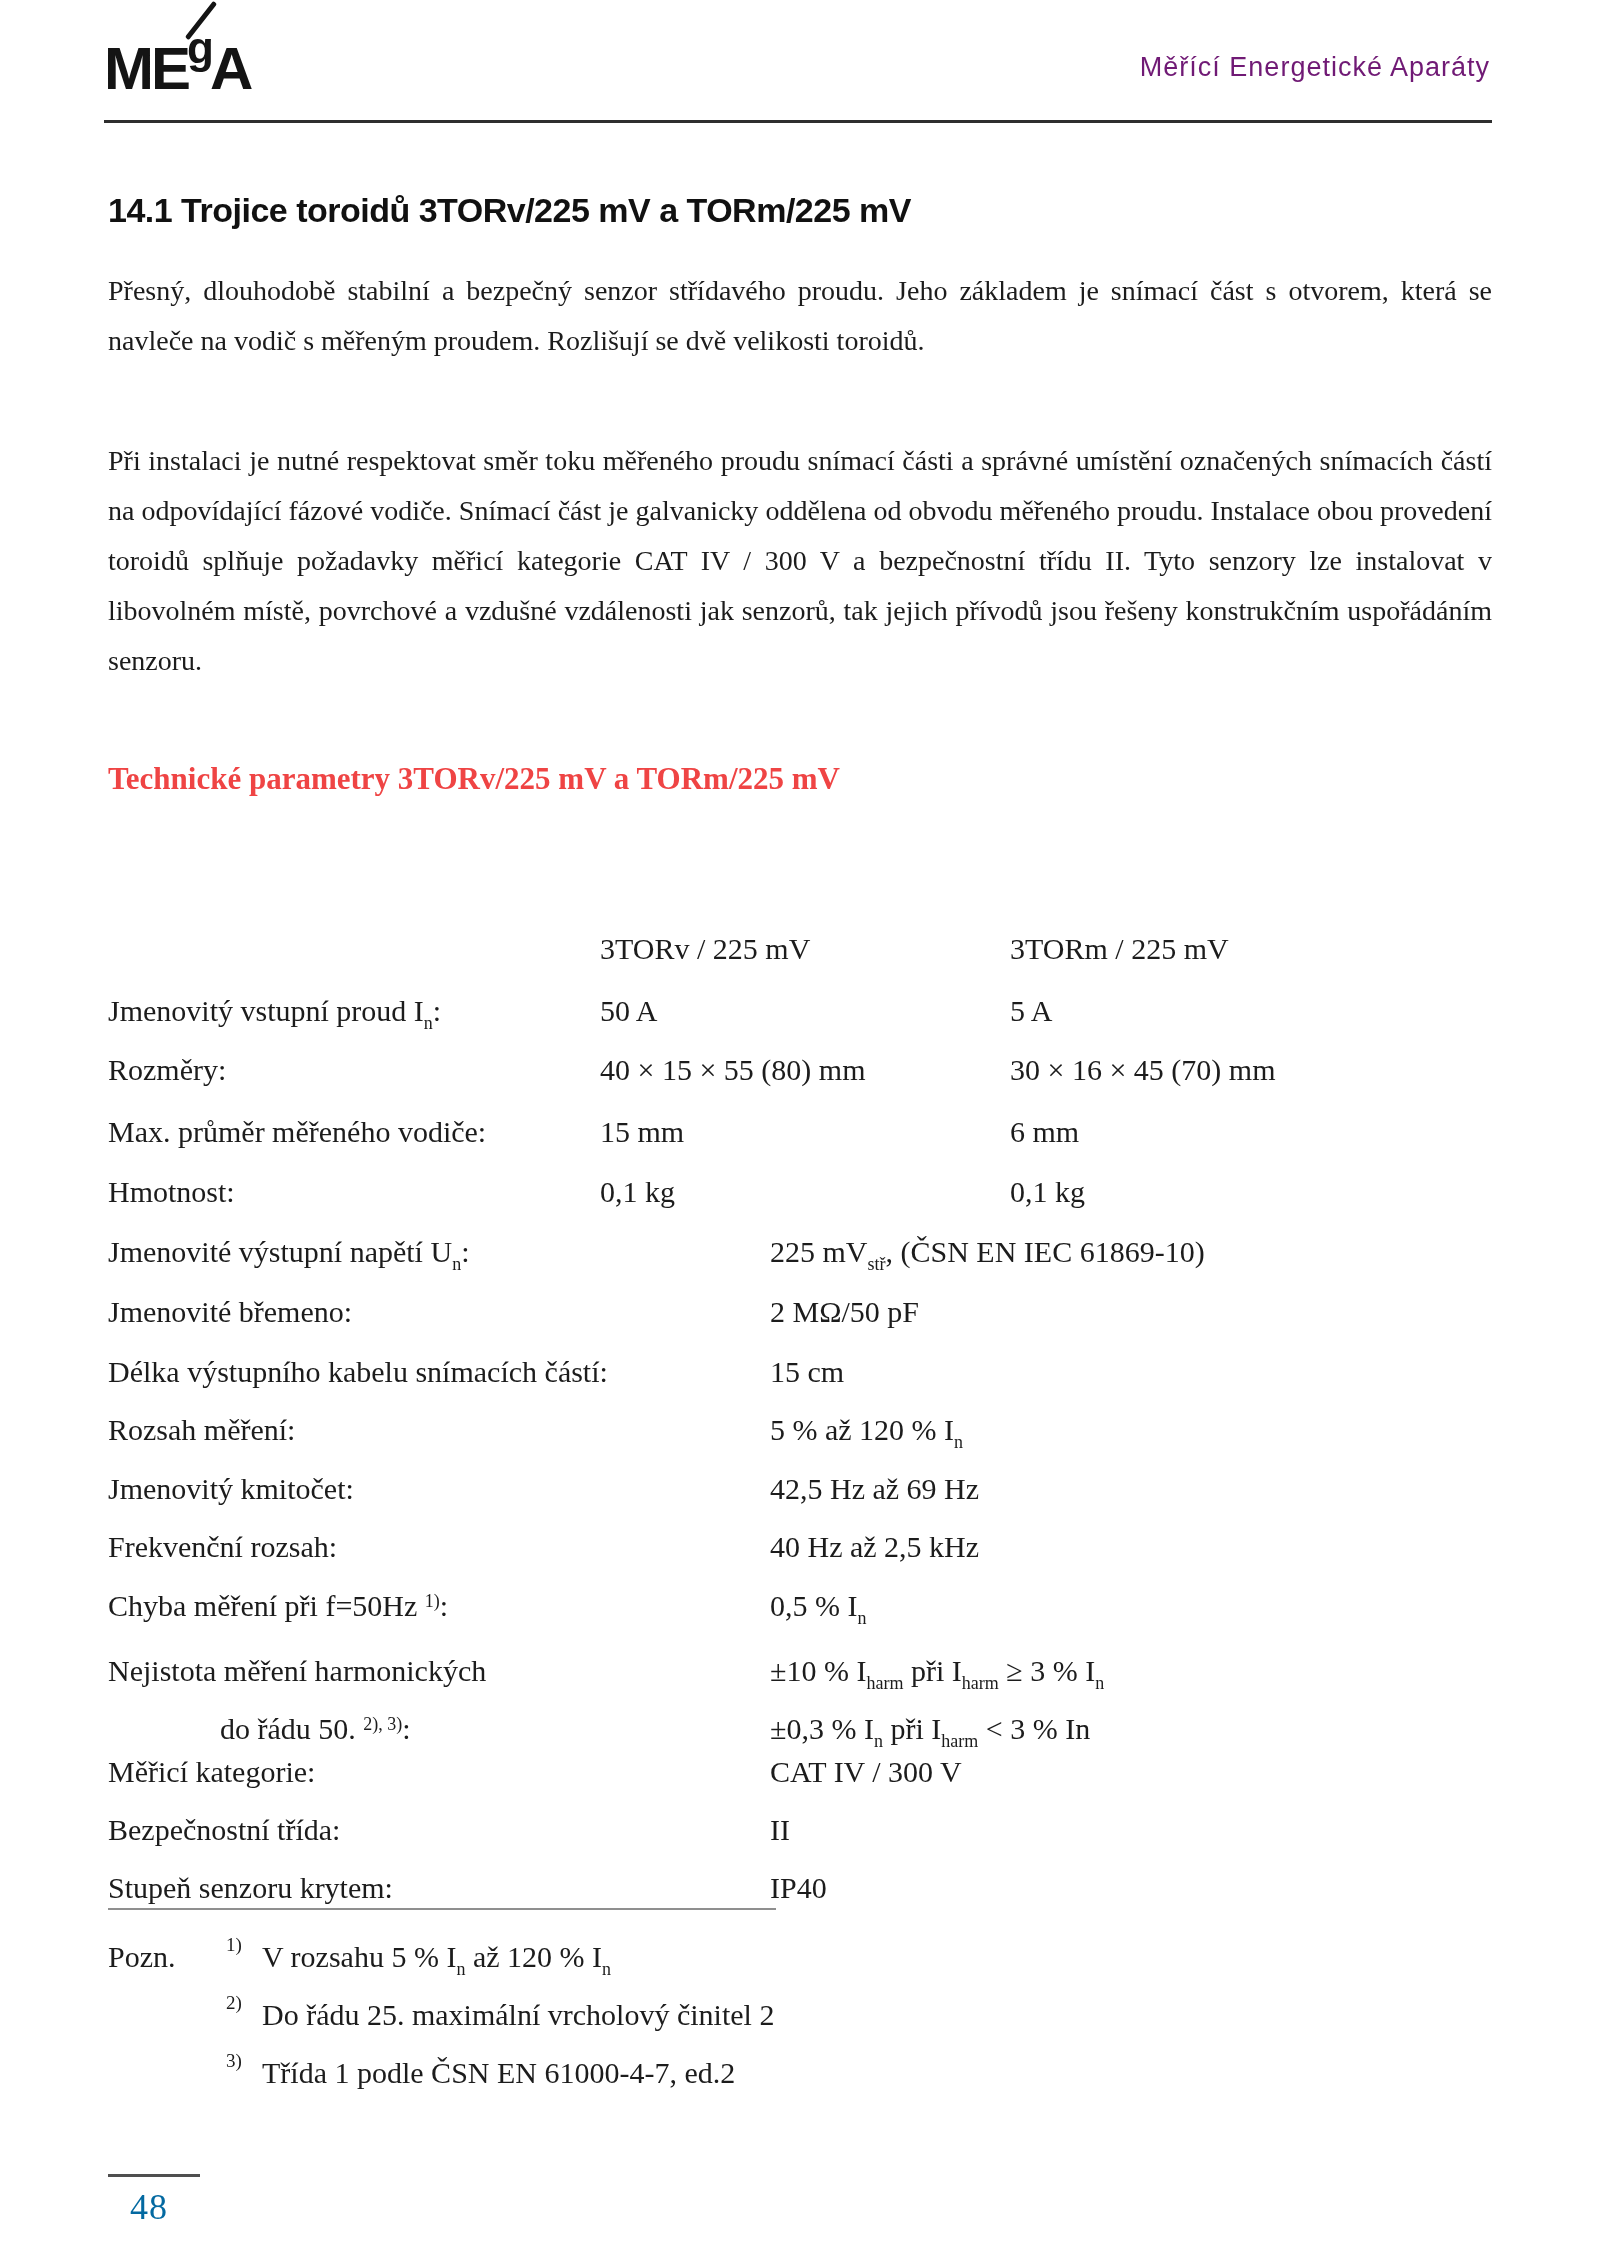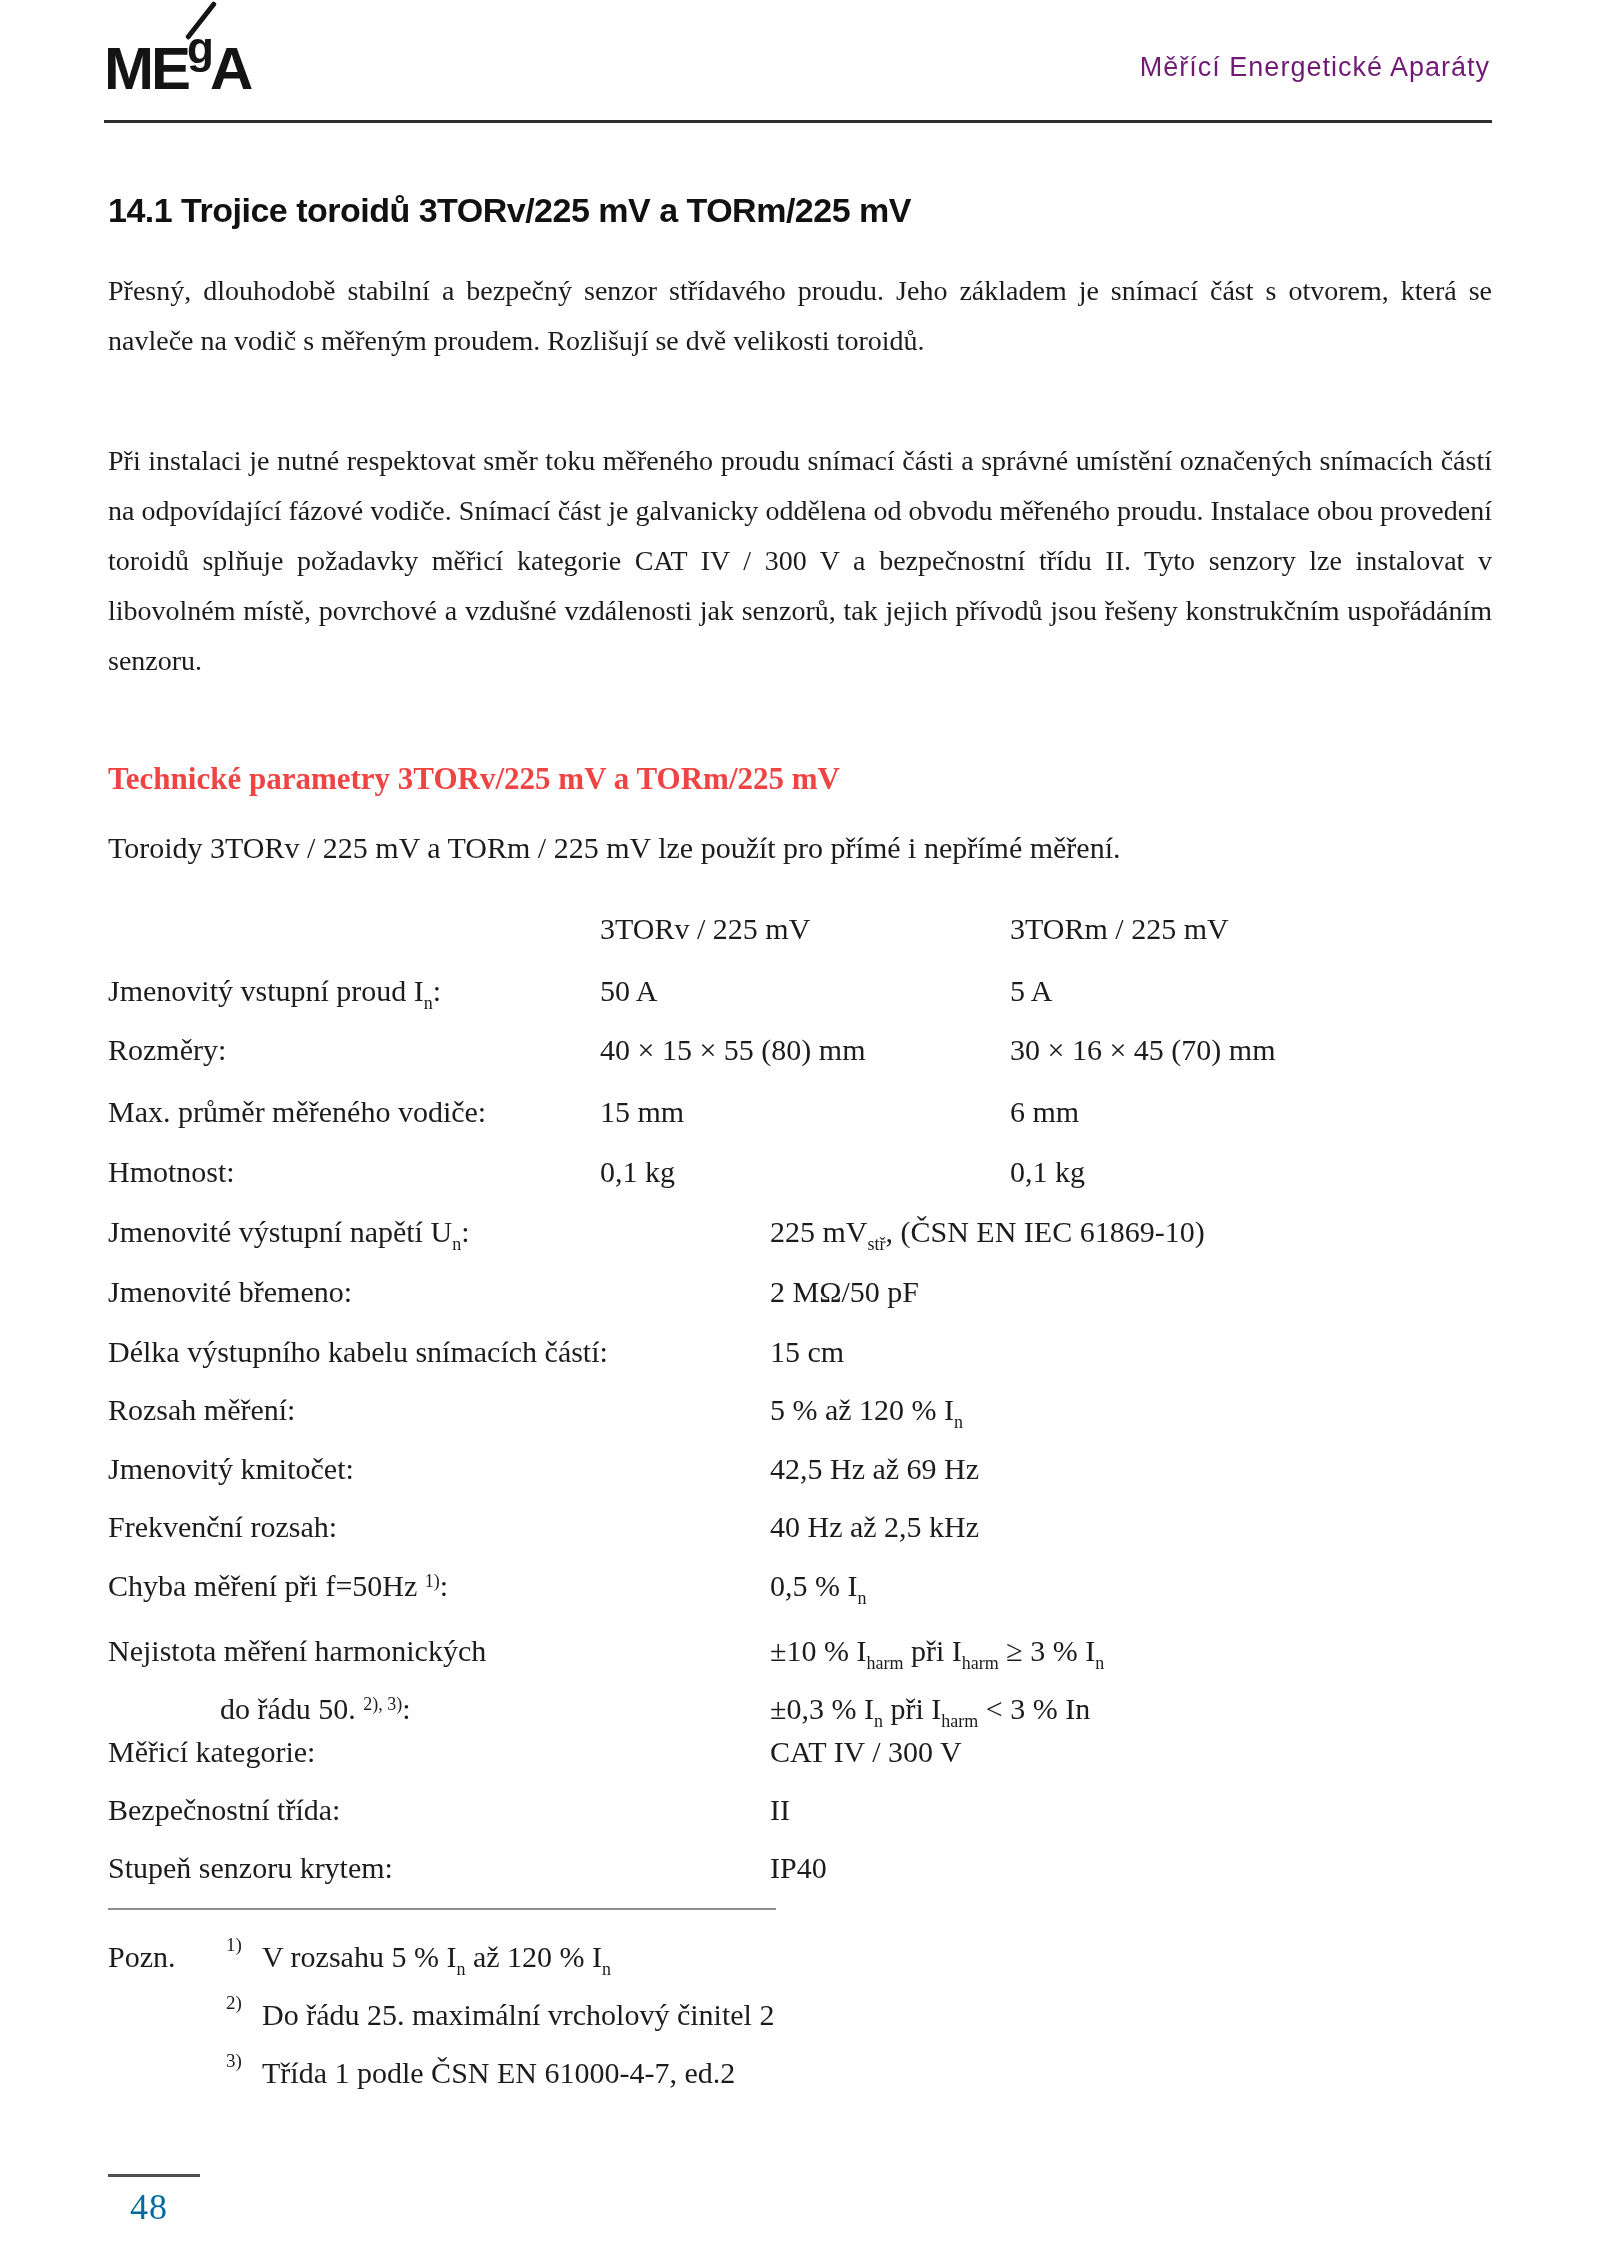--- a/index.html
+++ b/index.html
@@ -48,21 +48,21 @@
   .para-2{top:436px;}
   .section-heading{
     position:absolute;left:108px;top:761px;
     font-size:31px;font-weight:700;color:#ef4444;white-space:nowrap;
   }
   .section-intro{
     position:absolute;left:108px;top:831px;
     font-size:30px;white-space:nowrap;
   }
   
-  .spec-row{position:absolute;left:0;width:1372px;height:52px;font-size:30px;}
+  .spec-row{position:absolute;left:0;width:1372px;height:52px;font-size:30px;margin-top:20px;}
   .cell{position:absolute;top:0;white-space:nowrap;}
   .c-label{left:108px;}
   .c-a{left:600px;}
   .c-b{left:1010px;}
   .c-span{left:770px;}
   .c-label2{left:220px;}
   .two-line .cell{line-height:58px;}
   .two-line{height:118px;}
   sub.s{font-size:0.60em;vertical-align:-0.42em;line-height:0;}
   sup.s{font-size:0.60em;vertical-align:0.48em;line-height:0;}
@@ -95,21 +95,20 @@
   </div>
   <div class="tagline">Měřící Energetické Aparáty</div>
   <div class="header-rule"></div>
 
   <div class="title">14.1 Trojice toroidů 3TORv/225 mV a TORm/225 mV</div>
 
   <div class="para para-1">Přesný, dlouhodobě stabilní a bezpečný senzor střídavého proudu. Jeho základem je snímací část s otvorem, která se navleče na vodič s měřeným proudem. Rozlišují se dvě velikosti toroidů.</div>
   <div class="para para-2">Při instalaci je nutné respektovat směr toku měřeného proudu snímací části a správné umístění označených snímacích částí na odpovídající fázové vodiče. Snímací část je galvanicky oddělena od obvodu měřeného proudu. Instalace obou provedení toroidů splňuje požadavky měřicí kategorie CAT IV / 300 V a bezpečnostní třídu II. Tyto senzory lze instalovat v libovolném místě, povrchové a vzdušné vzdálenosti jak senzorů, tak jejich přívodů jsou řešeny konstrukčním uspořádáním senzoru.</div>
 
   <div class="section-heading">Technické parametry 3TORv/225 mV a TORm/225 mV</div>
-  <div class="section-intro">Toroidy 3TORv / 225 mV a TORm / 225 mV lze použít pro přímé i nepřímé měření.</div>
 
   <div class="spec-row" style="top:912px">
     <span class="cell c-a">3TORv / 225 mV</span>
     <span class="cell c-b">3TORm / 225 mV</span>
   </div>
 
   <div class="spec-row" style="top:974px">
     <span class="cell c-label">Jmenovitý vstupní proud I<sub class="s">n</sub>:</span>
     <span class="cell c-a">50 A</span>
     <span class="cell c-b">5 A</span>

